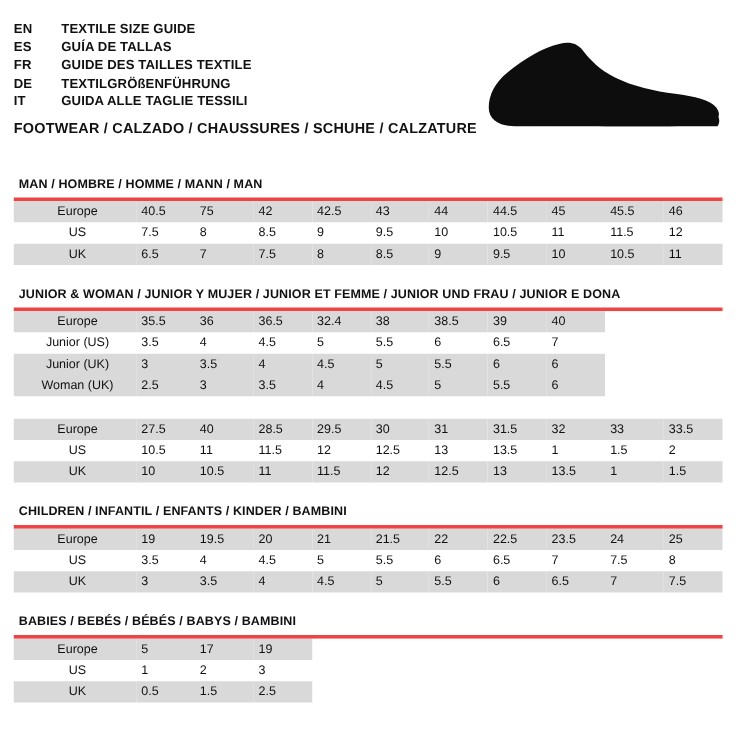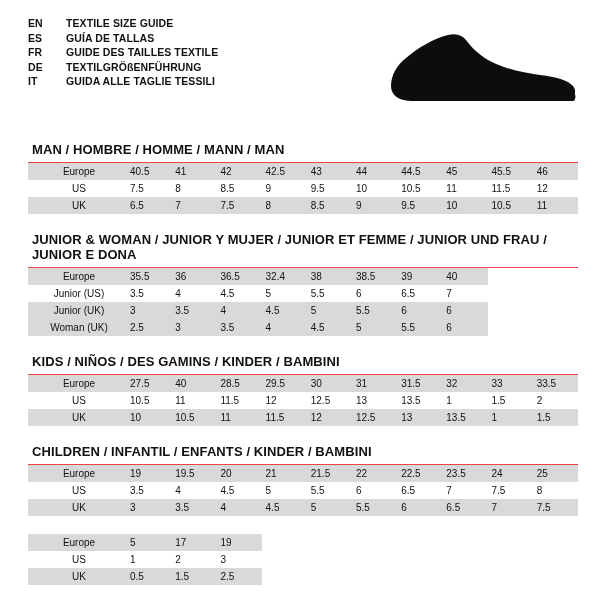--- a/index.html
+++ b/index.html
@@ -13,21 +13,21 @@
     font-family: "Liberation Sans", sans-serif;
     color: #111111;
     position: relative;
     overflow: hidden;
   }
   .page {
     width: 600px;
     height: 600px;
     position: relative;
     box-sizing: border-box;
-    padding: 16px 22px 0 28px;
+    padding: 16px 22px 0 11px;
   }
 
   
   .header {
     position: relative;
     height: 108px;
   }
   .lang-table {
     border-collapse: collapse;
     font-size: 10.5px;
@@ -58,25 +58,25 @@
     font-weight: bold;
     letter-spacing: 0.2px;
     margin-top: 8px;
   }
 
   
   .section {
     margin-top: 18px;
   }
   .section-title {
-    font-size: 13px;
+    font-size: 10px;
     font-weight: bold;
     letter-spacing: 0.1px;
     padding: 0 0 5px 4px;
-    border-bottom: 1px solid #ef4444;
+    border-bottom: 3px solid #ef4444;
     margin-bottom: 0;
   }
   table.size {
     border-collapse: collapse;
     width: 100%;
     font-size: 10px;
     table-layout: fixed;
   }
   table.size td {
     height: 17px;
@@ -129,31 +129,32 @@
       </tbody>
     </table>
 
     <div class="shoe-wrap">
       <svg width="190" height="78" viewBox="0 0 190 78" xmlns="http://www.w3.org/2000/svg" aria-hidden="true">
         <path fill="#0d0d0d" d="M3 56 C3 46 8 36 18 28 C30 18 46 8 60 5 C68 3 74 5 78 10 C84 18 92 26 104 32 C118 39 136 43 152 45 C168 47 180 50 185 56 C188 60 188 64 184 66 C176 70 160 71 140 71 L24 71 C12 71 3 66 3 56 Z"></path>
         <path fill="#0d0d0d" d="M8 64 C30 69 70 71 110 71 L186 71 C188 68 188 64 185 61 L8 61 Z"></path>
       </svg>
     </div>
 
+    <div class="footwear-line">FOOTWEAR / CALZADO / CHAUSSURES / SCHUHE / CALZATURE</div>
   </div>
 
   <div id="sections-root">
       <div class="section">
         <div class="section-title">MAN / HOMBRE / HOMME / MANN / MAN</div>
         <table class="size">
           <tbody>
             <tr class="shade">
               <td class="rowlabel">Europe</td>
               <td class="val">40.5</td>
-              <td class="val">41</td>
+              <td class="val">75</td>
               <td class="val">42</td>
               <td class="val">42.5</td>
               <td class="val">43</td>
               <td class="val">44</td>
               <td class="val">44.5</td>
               <td class="val">45</td>
               <td class="val">45.5</td>
               <td class="val">46</td>
             </tr>
             <tr class="white">
@@ -238,21 +239,20 @@
               <td class="val">5</td>
               <td class="val">5.5</td>
               <td class="val">6</td>
               <td class="val" style="background: rgb(255, 255, 255);"></td>
               <td class="val" style="background: rgb(255, 255, 255);"></td>
             </tr>
           </tbody>
         </table>
       </div>
       <div class="section">
-        <div class="section-title">KIDS / NIÑOS / DES GAMINS / KINDER / BAMBINI</div>
         <table class="size">
           <tbody>
             <tr class="shade">
               <td class="rowlabel">Europe</td>
               <td class="val">27.5</td>
               <td class="val">40</td>
               <td class="val">28.5</td>
               <td class="val">29.5</td>
               <td class="val">30</td>
               <td class="val">31</td>
@@ -330,20 +330,21 @@
               <td class="val">5.5</td>
               <td class="val">6</td>
               <td class="val">6.5</td>
               <td class="val">7</td>
               <td class="val">7.5</td>
             </tr>
           </tbody>
         </table>
       </div>
       <div class="section">
+        <div class="section-title">BABIES / BEBÉS / BÉBÉS / BABYS / BAMBINI</div>
         <table class="size">
           <tbody>
             <tr class="shade">
               <td class="rowlabel">Europe</td>
               <td class="val">5</td>
               <td class="val">17</td>
               <td class="val">19</td>
               <td class="val" style="background: rgb(255, 255, 255);"></td>
               <td class="val" style="background: rgb(255, 255, 255);"></td>
               <td class="val" style="background: rgb(255, 255, 255);"></td>

